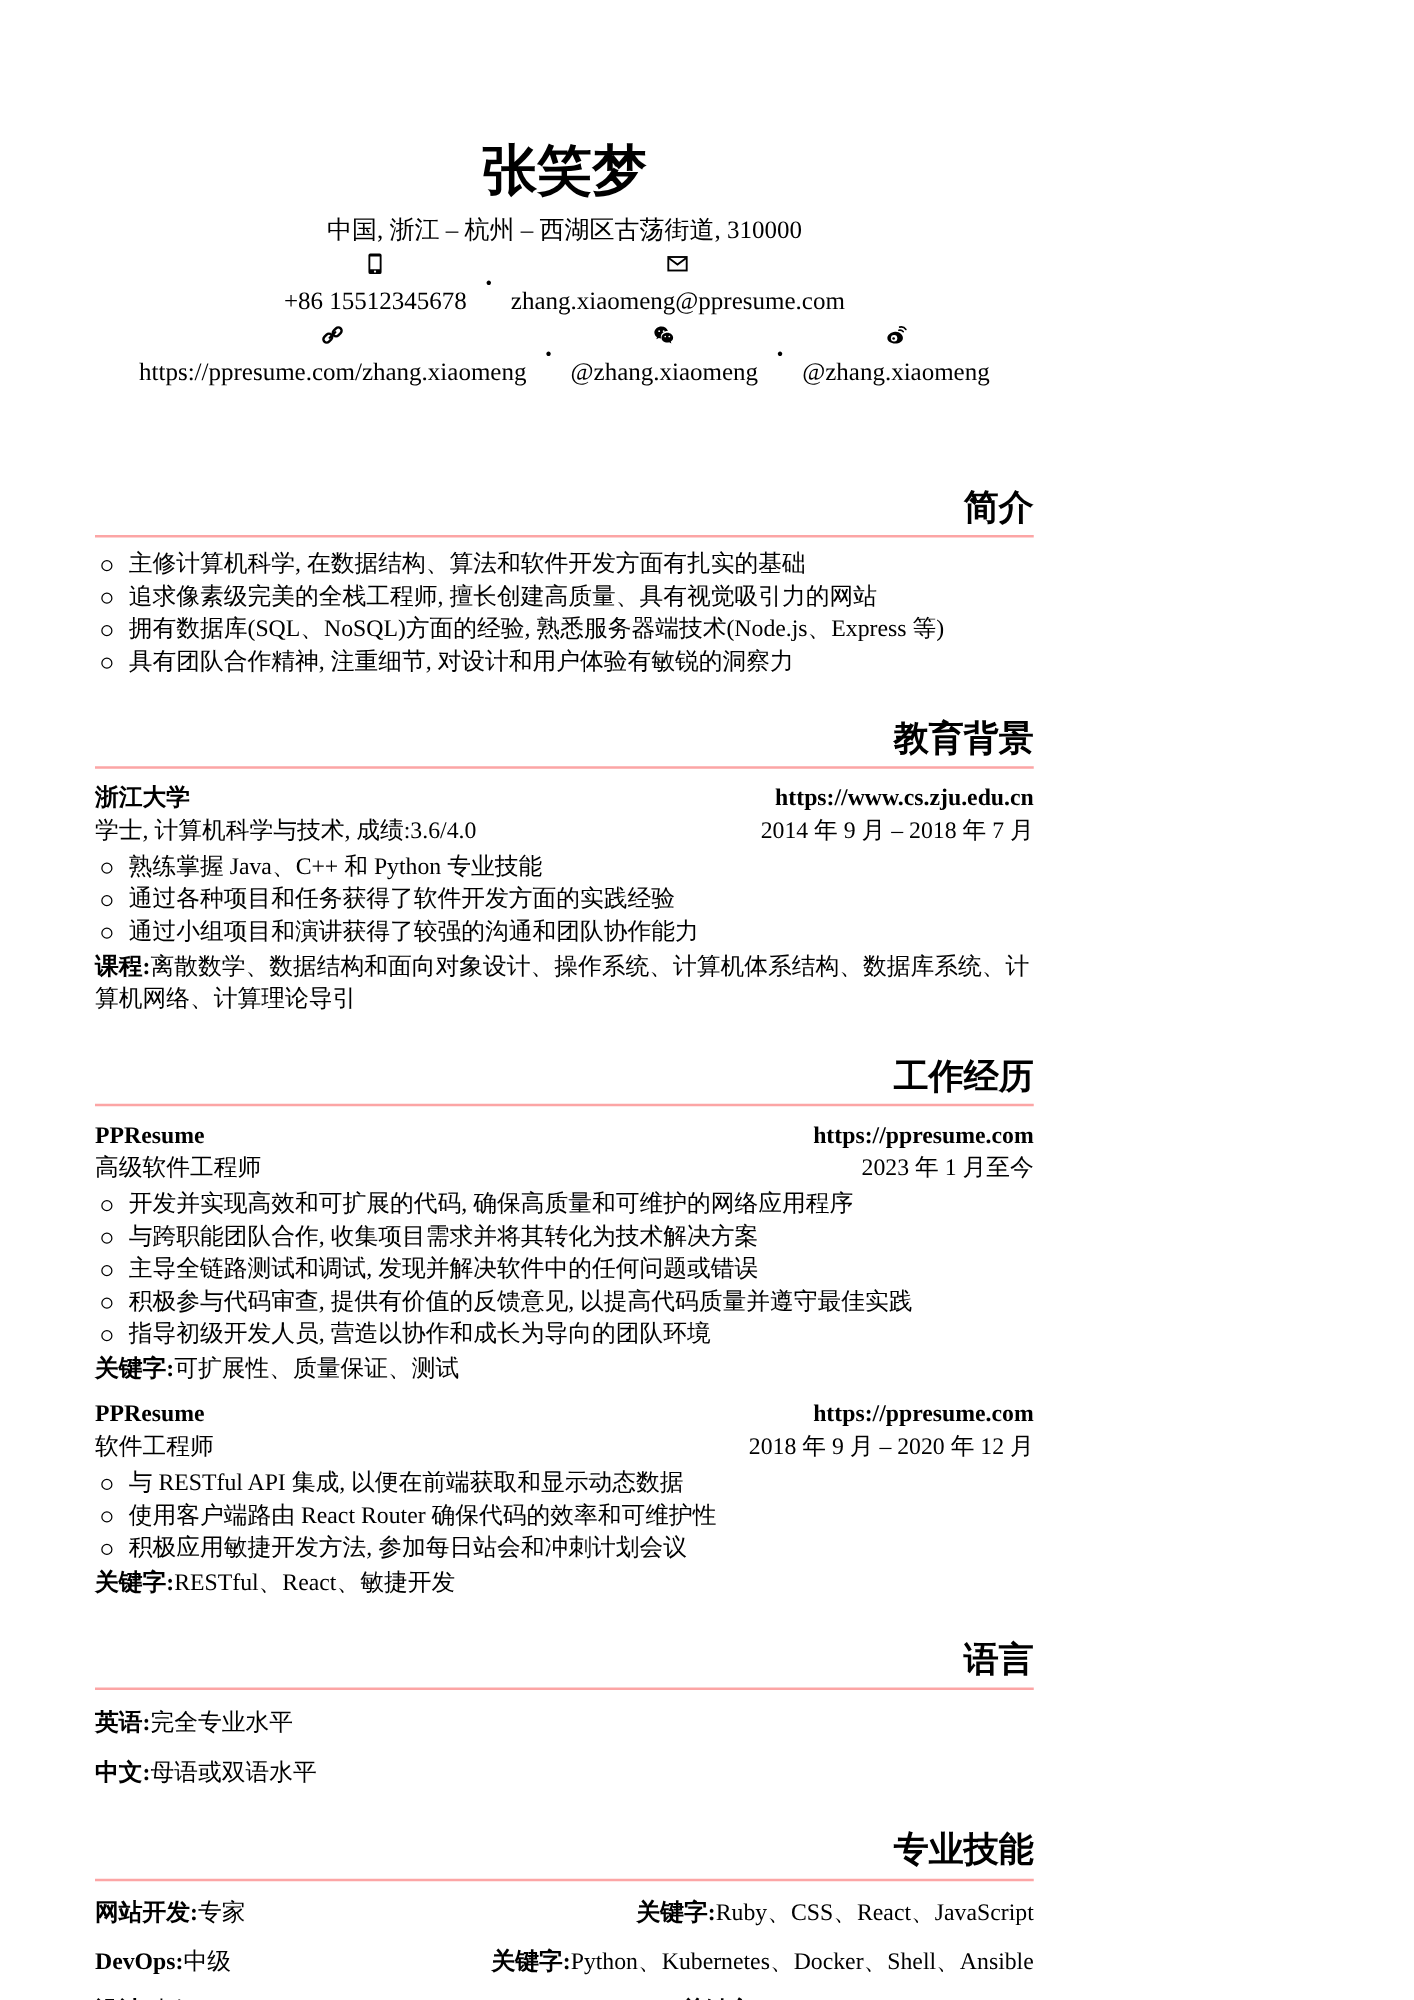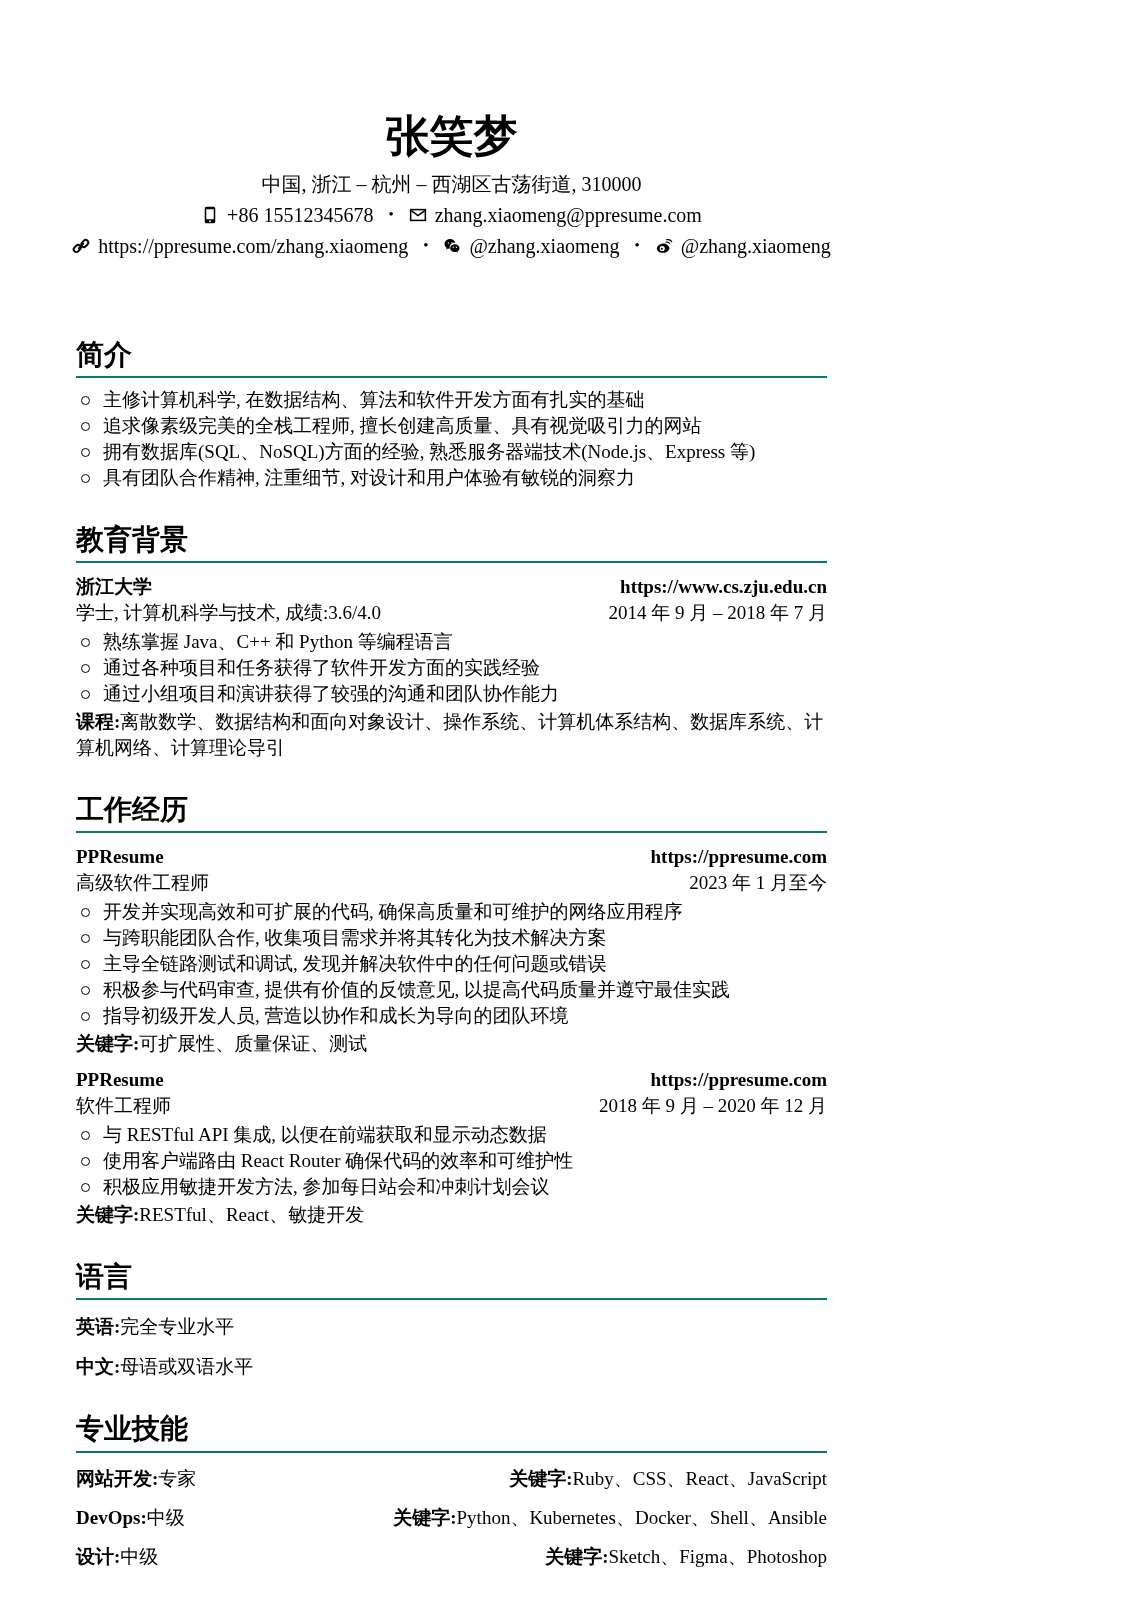--- a/index.html
+++ b/index.html
@@ -9,28 +9,28 @@
     font-family:"Liberation Serif","DejaVu Serif",serif;
     -webkit-font-smoothing:antialiased;
   }
   .page{box-sizing:border-box;width:905px;height:1600px;padding:112px 78px 40px 76px;overflow:hidden;}
 
   
   .hdr{text-align:center;margin-bottom:80px;}
   .name{font-size:44px;font-weight:bold;line-height:1.15;margin:0;}
   .addr{font-size:20px;margin-top:8px;line-height:1.3;}
   .cline{font-size:20px;margin-top:5px;display:flex;justify-content:center;align-items:center;line-height:1.3;}
-  .citem{display:inline-flex;align-items:center;gap:8px;white-space:nowrap;}
+  .citem{display:inline-flex;align-items:center;gap:8px;white-space:nowrap;flex-direction:column;}
   .sep{margin:0 15px;font-size:15px;}
   .icn{display:inline-block;width:18px;height:18px;flex:0 0 auto;}
   .icn svg{width:18px;height:18px;display:block;}
 
   
   .section{margin-top:33px;}
-  .sec-title{font-size:28px;font-weight:bold;margin:0;padding-bottom:5px;border-bottom:2px solid #0f766e;line-height:1.15;}
+  .sec-title{font-size:28px;font-weight:bold;margin:0;padding-bottom:5px;border-bottom:2px solid #fca5a5;line-height:1.15;text-align:right;}
   .bullets{list-style:none;margin:9px 0 0;padding:0;font-size:19px;}
   .bullets li{position:relative;padding-left:27px;line-height:26px;}
   .bullets li::before{content:"";position:absolute;left:5px;top:9px;width:7px;height:7px;border:1.5px solid #000;border-radius:50%;}
   .row2{display:flex;justify-content:space-between;align-items:baseline;font-size:19px;line-height:26px;}
   .b{font-weight:bold;}
   .entry-head{margin-top:11px;}
   .kwline{font-size:19px;line-height:26px;margin-top:2px;}
   .course-line{font-size:19px;line-height:26px;margin-top:2px;}
   .job + .job{margin-top:10px;}
 
@@ -125,21 +125,21 @@
     <h2 class="sec-title">教育背景</h2>
     <div class="row2 entry-head">
       <span class="b">浙江大学</span>
       <span class="b">https://www.cs.zju.edu.cn</span>
     </div>
     <div class="row2">
       <span>学士, 计算机科学与技术, 成绩:3.6/4.0</span>
       <span>2014 年 9 月 – 2018 年 7 月</span>
     </div>
     <ul class="bullets" style="margin-top:3px">
-      <li>熟练掌握 Java、C++ 和 Python 等编程语言</li>
+      <li>熟练掌握 Java、C++ 和 Python 专业技能</li>
       <li>通过各种项目和任务获得了软件开发方面的实践经验</li>
       <li>通过小组项目和演讲获得了较强的沟通和团队协作能力</li>
     </ul>
     <div class="course-line">
       <span class="b">课程:</span><span>离散数学、数据结构和面向对象设计、操作系统、计算机体系结构、数据库系统、计算机网络、计算理论导引</span>
     </div>
   </div>
 
   <div class="section">
     <h2 class="sec-title">工作经历</h2>

